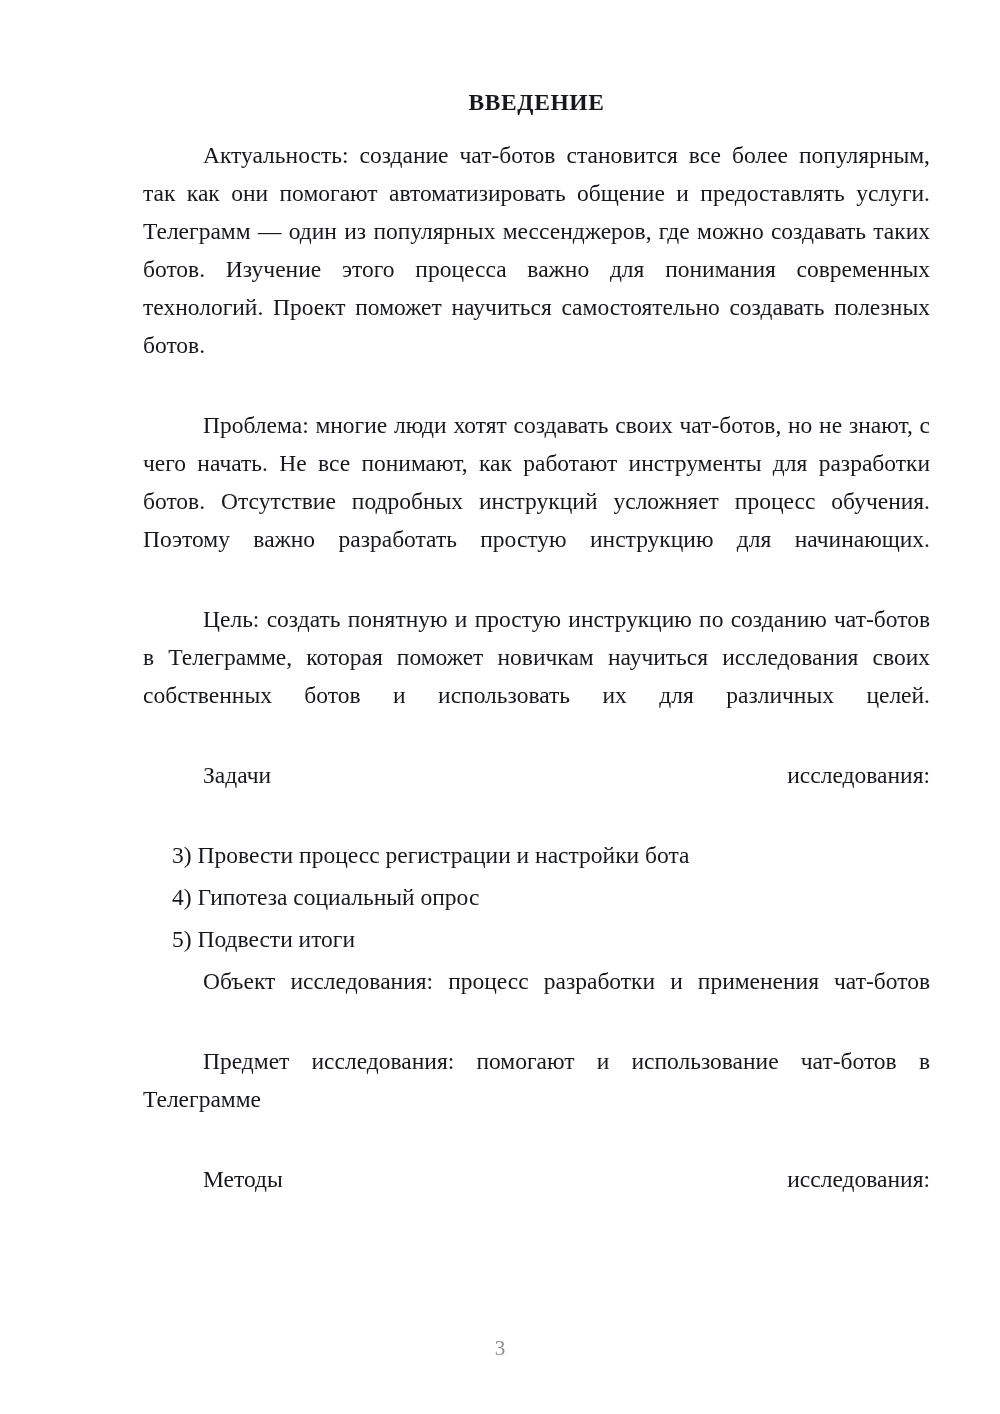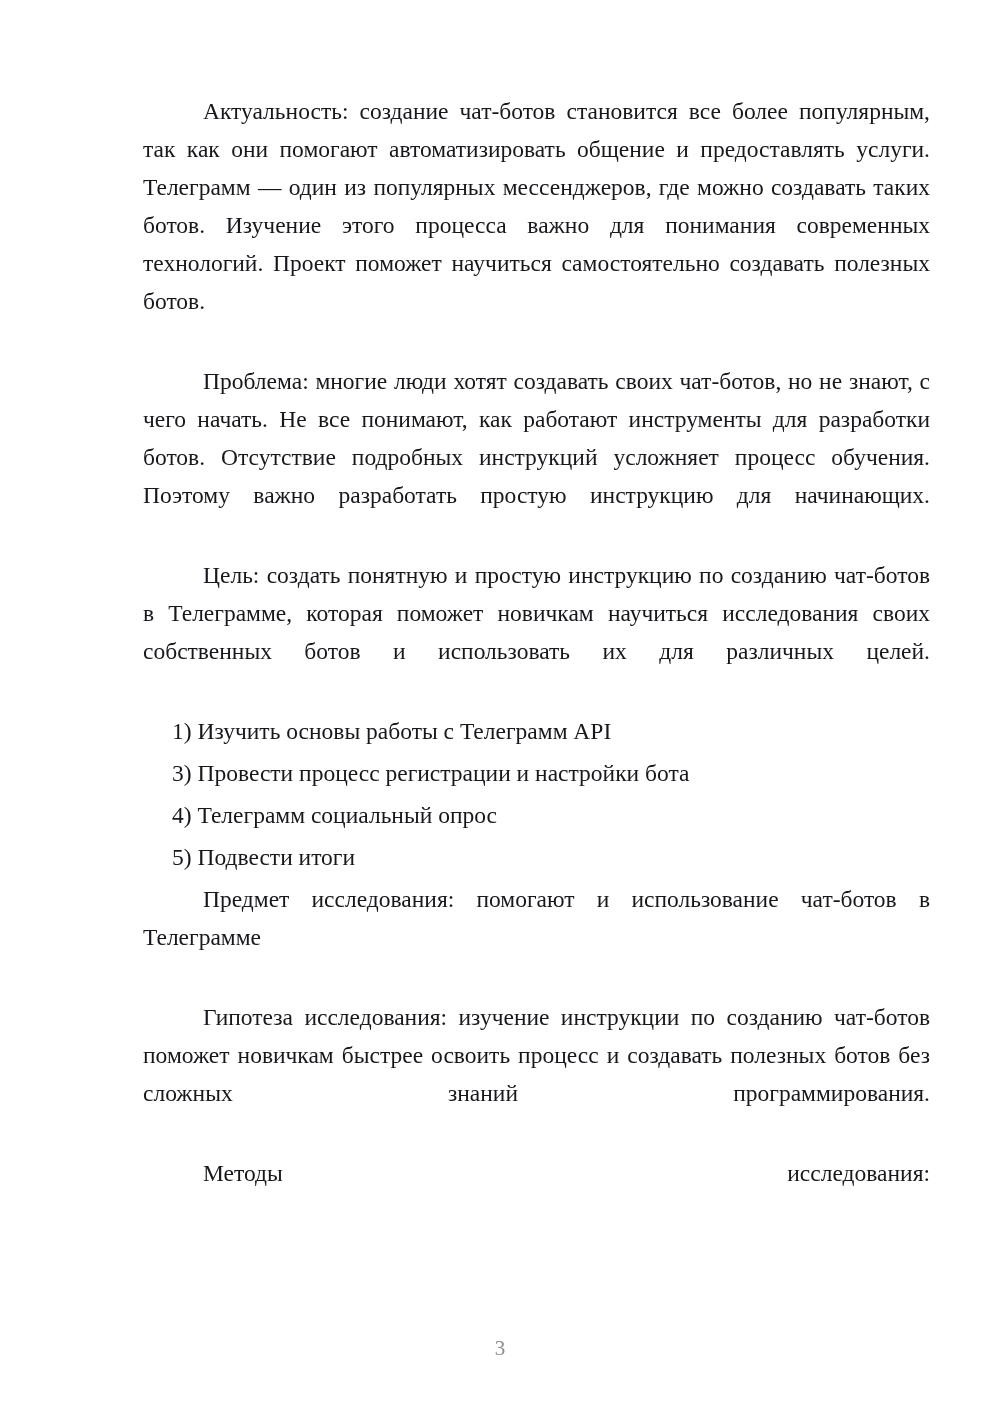--- a/index.html
+++ b/index.html
@@ -80,51 +80,49 @@
     font-family: "Liberation Serif", "DejaVu Serif", serif;
   }
 </style>
 </head>
 <body>
 
 <div class="page">
 
   <div class="content">
 
+    <h1 class="doc-title">ВВЕДЕНИЕ</h1>
 
     <p class="para">Актуальность: создание чат-ботов становится все более популярным, так как они помогают автоматизировать общение и предоставлять услуги. Телеграмм — один из популярных мессенджеров, где можно создавать таких ботов. Изучение этого процесса важно для понимания современных технологий. Проект поможет научиться самостоятельно создавать полезных ботов.</p>
 
     <p class="para">Проблема: многие люди хотят создавать своих чат-ботов, но не знают, с чего начать. Не все понимают, как работают инструменты для разработки ботов. Отсутствие подробных инструкций усложняет процесс обучения. Поэтому важно разработать простую инструкцию для начинающих.</p>
 
     <p class="para">Цель: создать понятную и простую инструкцию по созданию чат-ботов в Телеграмме, которая поможет новичкам научиться исследования своих собственных ботов и использовать их для различных целей.</p>
 
+    <p class="para">Задачи исследования:</p>
 
     <ul class="list">
-      <li class="list-item">
-        <span>1) </span>
-        <span>Изучить основы работы с Телеграмм API</span>
-      </li>
       <li class="list-item">
         <span>3) </span>
         <span>Провести процесс регистрации и настройки бота</span>
       </li>
       <li class="list-item">
         <span>4) </span>
-        <span>Телеграмм социальный опрос</span>
+        <span>Гипотеза социальный опрос</span>
       </li>
       <li class="list-item">
         <span>5) </span>
         <span>Подвести итоги</span>
       </li>
     </ul>
 
+    <p class="para">Объект исследования: процесс разработки и применения чат-ботов</p>
 
     <p class="para">Предмет исследования: помогают и использование чат-ботов в Телеграмме</p>
 
-    <p class="para">Гипотеза исследования: изучение инструкции по созданию чат-ботов поможет новичкам быстрее освоить процесс и создавать полезных ботов без сложных знаний программирования.</p>
 
     <p class="para">Методы исследования:</p>
 
   </div>
 
   <div class="page-number">3</div>
 
 </div>
 
 </body></html>

